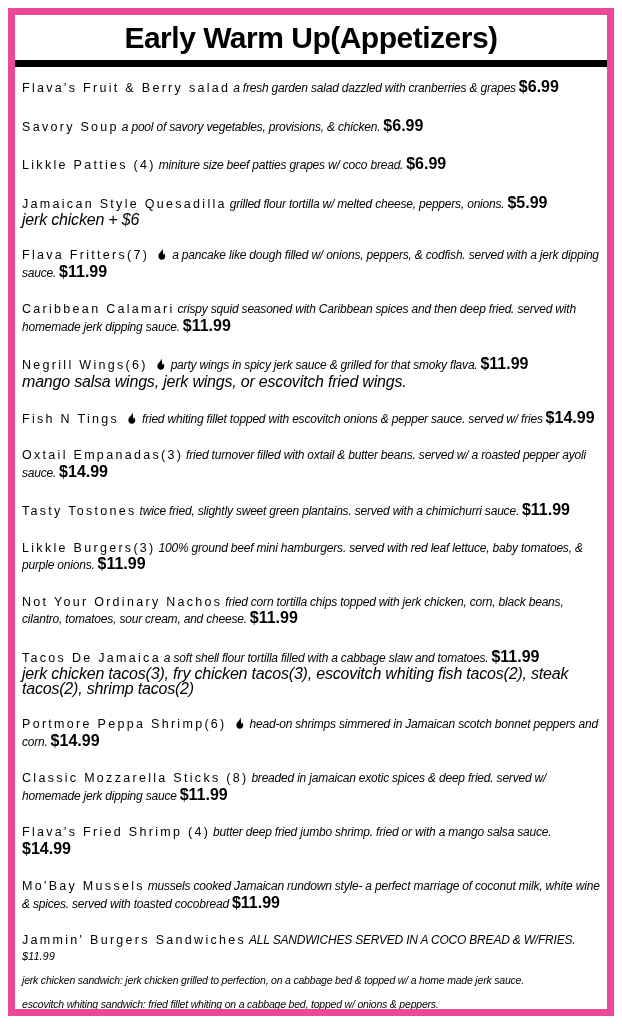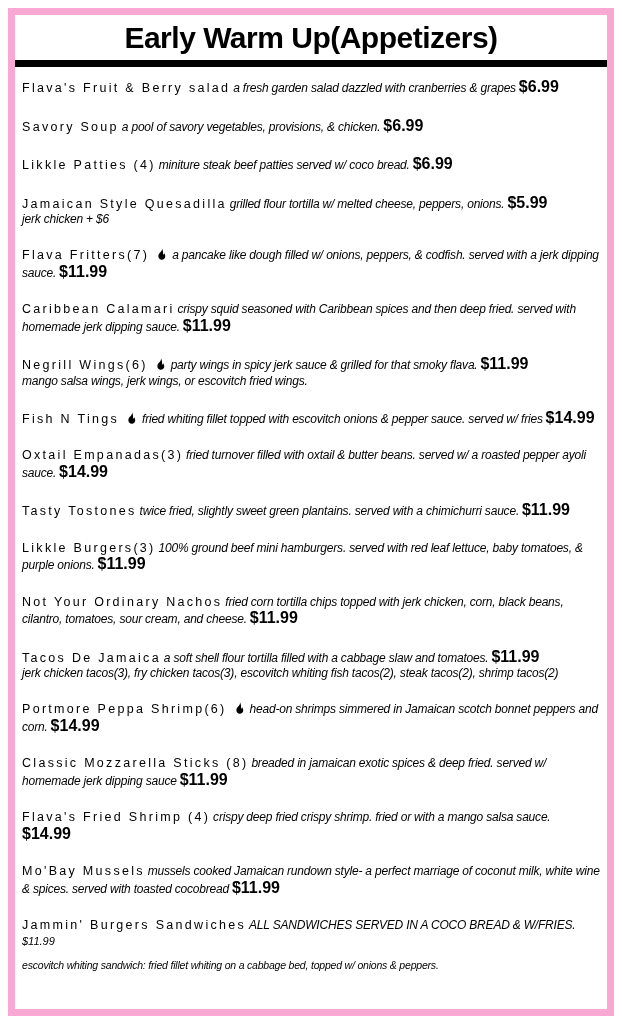--- a/index.html
+++ b/index.html
@@ -7,21 +7,21 @@
   body {
     height: 1024px;
     font-family: "Liberation Sans", sans-serif;
     color: #000;
     overflow: hidden;
   }
   .sheet {
     margin: 8px;
     width: 606px;
     height: 1008px;
-    border: 7px solid #f9a8d4;
+    border: 7px solid #ec4899;
     background: #fff;
     overflow: hidden;
   }
   .header {
     height: 45px;
     display: flex;
     align-items: center;
     justify-content: center;
   }
   .title {
@@ -54,21 +54,21 @@
     letter-spacing: -0.2px;
   }
   .item-price {
     font-weight: 700;
     font-style: normal;
     font-size: 16px;
     letter-spacing: 0;
   }
   .item-note {
     font-style: italic;
-    font-size: 12px;
+    font-size: 16px;
     letter-spacing: -0.2px;
     line-height: 15px;
   }
   .price-line {
     font-style: italic;
     font-size: 11px;
     line-height: 15.5px;
   }
   .item-sub {
     font-style: italic;
@@ -94,21 +94,21 @@
   </div>
   <div class="rule"></div>
   <div class="menu">
       <div class="menu-item">
         <p class="item-line"><span class="item-name">Flava's Fruit &amp; Berry salad</span> <span class="item-desc">a fresh garden salad dazzled with cranberries &amp; grapes</span> <span class="item-price">$6.99</span></p>
       </div>
       <div class="menu-item">
         <p class="item-line"><span class="item-name">Savory Soup</span> <span class="item-desc">a pool of savory vegetables, provisions, &amp; chicken.</span> <span class="item-price">$6.99</span></p>
       </div>
       <div class="menu-item">
-        <p class="item-line"><span class="item-name">Likkle Patties (4)</span> <span class="item-desc">miniture steak beef patties served w/ coco bread.</span> <span class="item-price">$6.99</span></p>
+        <p class="item-line"><span class="item-name">Likkle Patties (4)</span> <span class="item-desc">miniture size beef patties grapes w/ coco bread.</span> <span class="item-price">$6.99</span></p>
       </div>
       <div class="menu-item">
         <p class="item-line"><span class="item-name">Jamaican Style Quesadilla</span> <span class="item-desc">grilled flour tortilla w/ melted cheese, peppers, onions.</span> <span class="item-price">$5.99</span></p>
         <p class="item-note">jerk chicken + $6</p>
       </div>
       <div class="menu-item">
         <p class="item-line"><span class="item-name">Flava Fritters(7)</span><svg class="flame" viewBox="0 0 16 20" aria-hidden="true">
             <path d="M9.5 0C10.2 3.2 8.3 5 6.6 6.8 5 8.5 3.8 10.2 3.8 12.6c0 3.2 2.5 5.6 5.5 5.6s5.5-2.4 5.5-5.6c0-1.8-.8-3.4-1.8-4.8-.2 1.2-.8 2.1-1.8 2.7.5-3.5.1-7.1-1.7-10.5z"></path>
           </svg> <span class="item-desc">a pancake like dough filled w/ onions, peppers, &amp; codfish. served with a jerk dipping sauce.</span> <span class="item-price">$11.99</span></p>
       </div>
@@ -144,24 +144,25 @@
       </div>
       <div class="menu-item">
         <p class="item-line"><span class="item-name">Portmore Peppa Shrimp(6)</span><svg class="flame" viewBox="0 0 16 20" aria-hidden="true">
             <path d="M9.5 0C10.2 3.2 8.3 5 6.6 6.8 5 8.5 3.8 10.2 3.8 12.6c0 3.2 2.5 5.6 5.5 5.6s5.5-2.4 5.5-5.6c0-1.8-.8-3.4-1.8-4.8-.2 1.2-.8 2.1-1.8 2.7.5-3.5.1-7.1-1.7-10.5z"></path>
           </svg> <span class="item-desc">head-on shrimps simmered in Jamaican scotch bonnet peppers and corn.</span> <span class="item-price">$14.99</span></p>
       </div>
       <div class="menu-item">
         <p class="item-line"><span class="item-name">Classic Mozzarella Sticks (8)</span> <span class="item-desc">breaded in jamaican exotic spices &amp; deep fried. served w/ homemade jerk dipping sauce</span> <span class="item-price">$11.99</span></p>
       </div>
       <div class="menu-item">
-        <p class="item-line"><span class="item-name">Flava's Fried Shrimp (4)</span> <span class="item-desc">crispy deep fried crispy shrimp. fried or with a mango salsa sauce.</span> <span class="item-price">$14.99</span></p>
+        <p class="item-line"><span class="item-name">Flava's Fried Shrimp (4)</span> <span class="item-desc">butter deep fried jumbo shrimp. fried or with a mango salsa sauce.</span> <span class="item-price">$14.99</span></p>
       </div>
       <div class="menu-item">
         <p class="item-line"><span class="item-name">Mo'Bay Mussels</span> <span class="item-desc">mussels cooked Jamaican rundown style- a perfect marriage of coconut milk, white wine &amp; spices. served with toasted cocobread</span> <span class="item-price">$11.99</span></p>
       </div>
       <div class="menu-item">
         <p class="item-line"><span class="item-name">Jammin' Burgers Sandwiches</span> <span class="item-desc">ALL SANDWICHES SERVED IN A COCO BREAD &amp; W/FRIES.</span></p>
         <p class="price-line">$11.99</p>
+        <p class="item-sub">jerk chicken sandwich: jerk chicken grilled to perfection, on a cabbage bed &amp; topped w/ a home made jerk sauce.</p>
         <p class="item-sub">escovitch whiting sandwich: fried fillet whiting on a cabbage bed, topped w/ onions &amp; peppers.</p>
       </div>
     </div>
 </div>
 
 </body></html>

